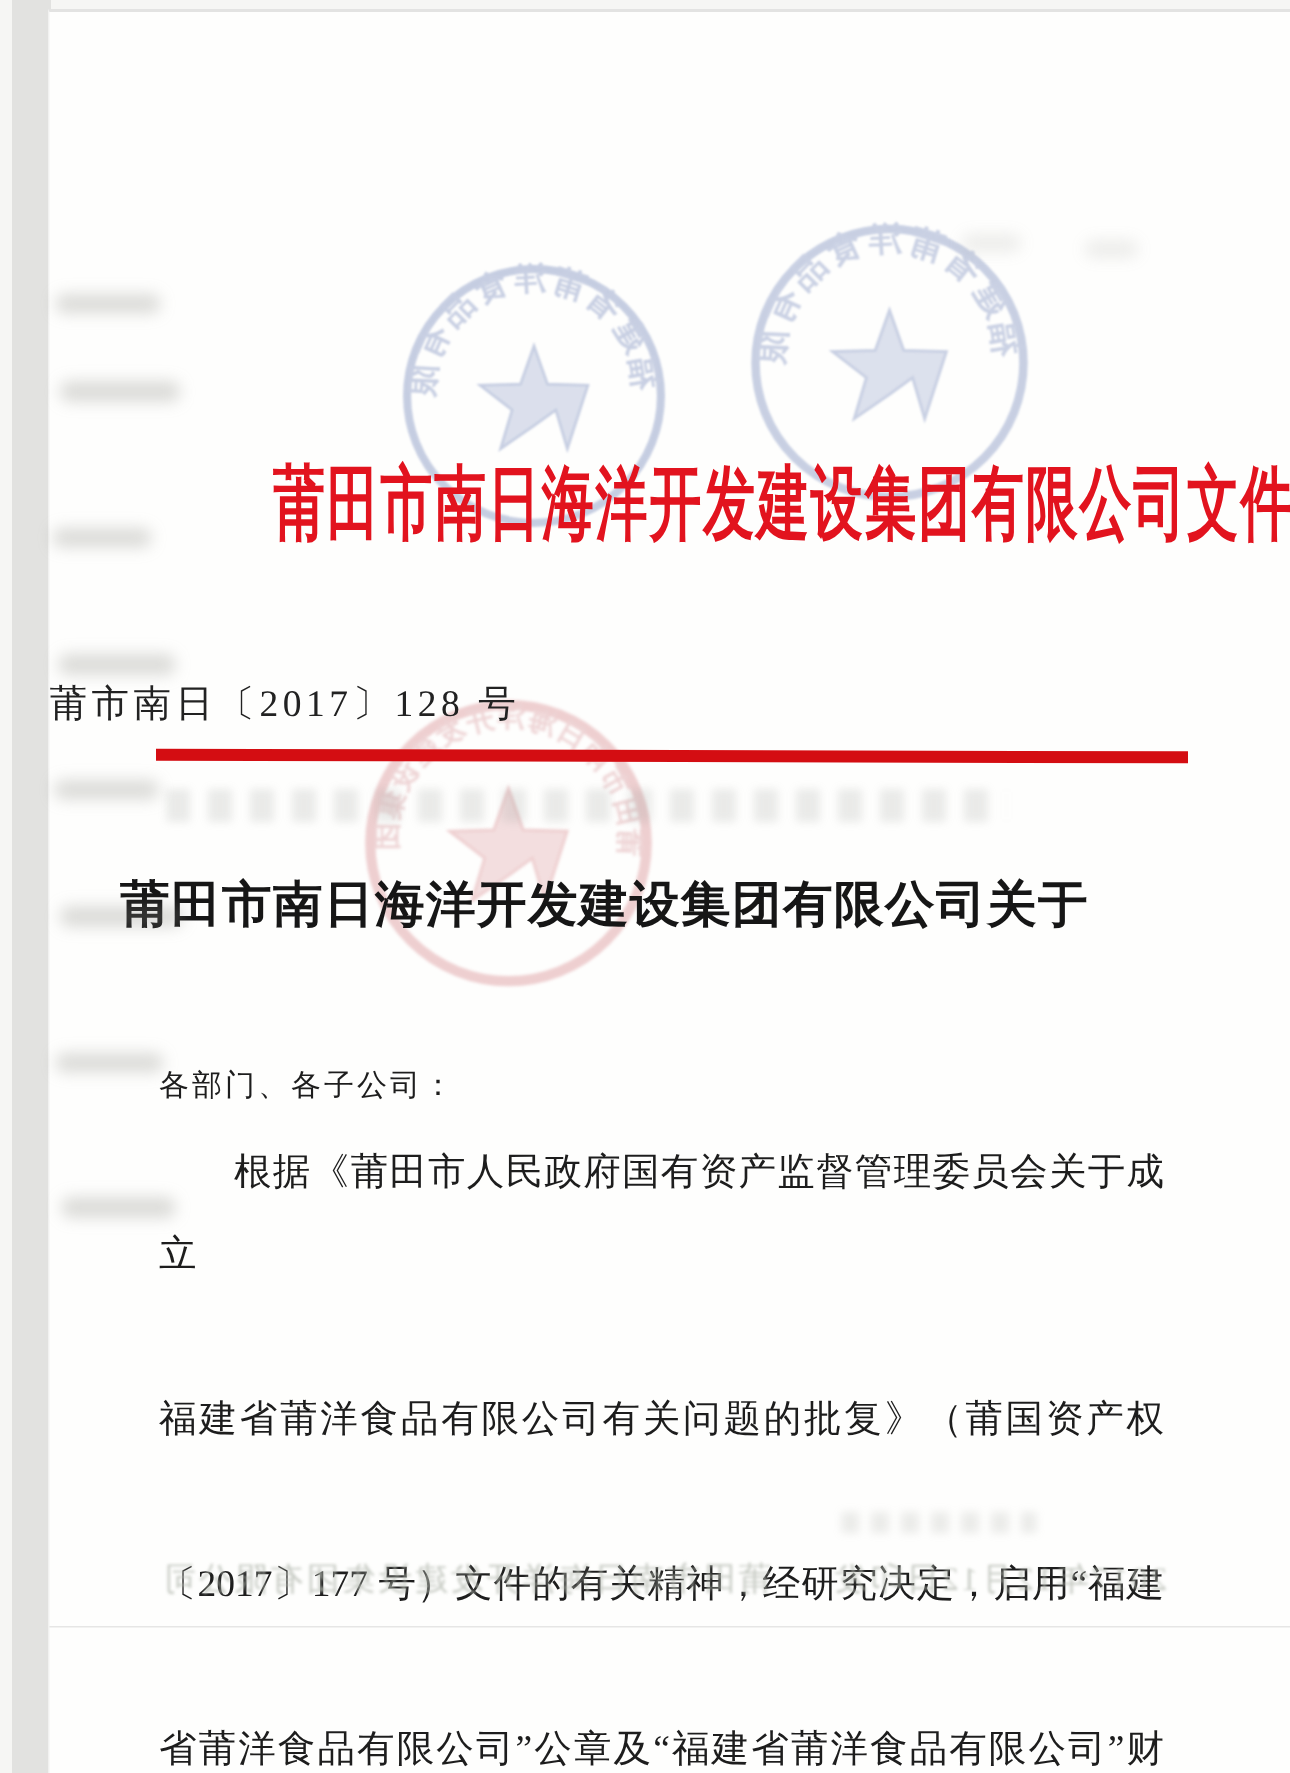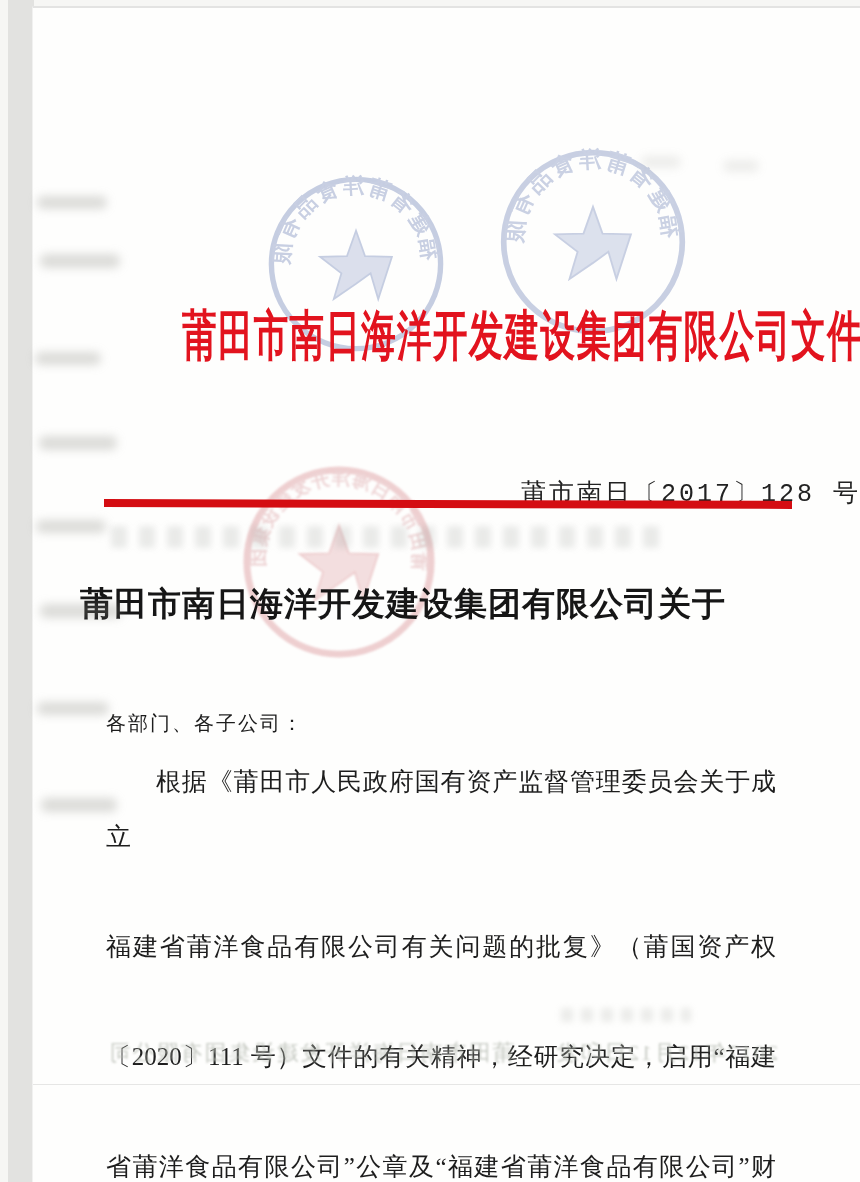--- a/index.html
+++ b/index.html
@@ -28,24 +28,23 @@
   .seal-red{left:208px;top:456px;width:196px;height:196px;opacity:0.42;filter:blur(1px);}
   
   .masthead-title{
     position:absolute;left:0;top:292px;width:828px;height:72px;
     line-height:72px;text-align:center;
     font-size:54px;font-weight:700;color:#e2131e;
     letter-spacing:2px;white-space:nowrap;
     transform:scaleX(0.64);transform-origin:50% 50%;
   }
   .doc-number{
-    position:absolute;left:0;top:468px;width:828px;
-    text-align:right;font-size:25px;color:#222;
+    position:absolute;left:0;top:444px;width:828px;
+    text-align:left;font-size:25px;color:#222;
     letter-spacing:3px;
-    font-family:Liberation Mono, monospace;
   }
   .red-rule{
     position:absolute;left:71px;top:492px;width:688px;height:8px;
     background:#d40d12;transform:rotate(0.15deg);
   }
   
   .mid-bleed{
     position:absolute;left:78px;top:518px;width:560px;height:22px;
     background:repeating-linear-gradient(90deg,
       rgba(150,152,148,0.35) 0 16px, rgba(0,0,0,0) 16px 28px);
@@ -149,21 +148,21 @@
 
     <div class="notice-title">
       <div>莆田市南日海洋开发建设集团有限公司关于</div>
     </div>
 
     <div class="salutation">各部门、各子公司：</div>
 
     <div class="body-text">
       <div class="body-line indent">根据《莆田市人民政府国有资产监督管理委员会关于成立</div>
       <div class="body-line">福建省莆洋食品有限公司有关问题的批复》（莆国资产权</div>
-      <div class="body-line">〔2020〕111 号）文件的有关精神，经研究决定，启用“福建</div>
+      <div class="body-line">〔2017〕177 号）文件的有关精神，经研究决定，启用“福建</div>
       <div class="body-line">省莆洋食品有限公司”公章及“福建省莆洋食品有限公司”财</div>
 
     </div>
 
     <div class="bleed-small"></div>
     <div class="bleed-bottom">
       <span>莆田市南日海洋开发建设集团有限公司</span>
       <span>2017年12月12日印发</span>
     </div>
     <div class="crease-line"></div>

